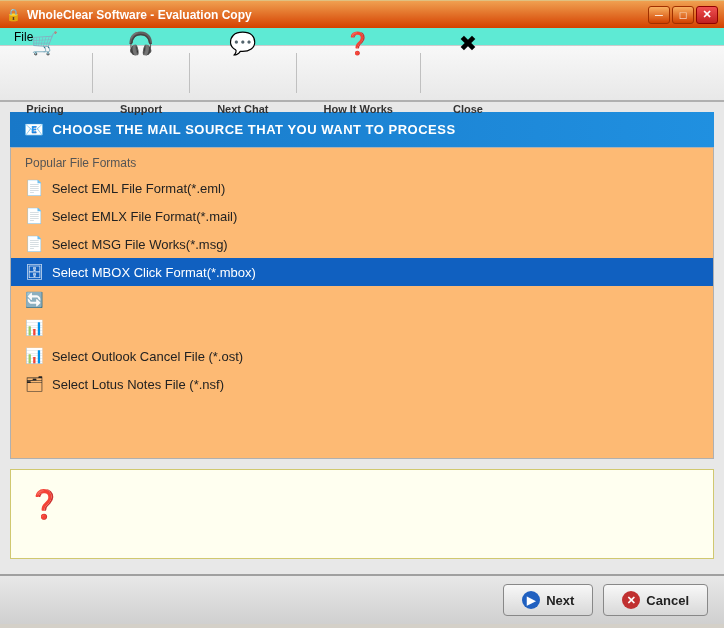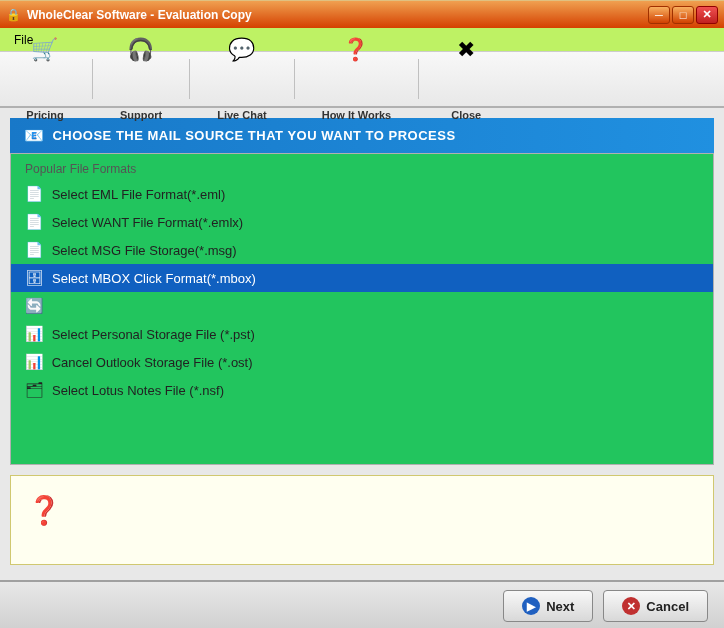--- a/index.html
+++ b/index.html
@@ -48,22 +48,22 @@
       font-size: 11px;
       font-weight: bold;
     }
     .tb-btn.close-btn {
       background: linear-gradient(to bottom, #f05050, #c02020);
       border-color: #900000;
     }
 
     
     #menu-bar {
-      background: #bef264;
-      height: 24px;
+      background: #5eead4;
+      height: 18px;
       display: flex;
       align-items: center;
       padding: 0 8px;
       border-bottom: 1px solid #ccc;
     }
     #menu-bar span {
       font-size: 12px;
       cursor: pointer;
       padding: 2px 6px;
     }
@@ -124,21 +124,21 @@
       align-items: center;
       gap: 8px;
       letter-spacing: 0.5px;
     }
     #section-header-icon {
       font-size: 16px;
     }
 
     
     #content-panel {
-      background: #22c55e;
+      background: #fdba74;
       border: 1px solid #b0b0b0;
       height: calc(100% - 40px - 100px);
       overflow-y: auto;
     }
 
     #popular-label {
       font-size: 12px;
       color: #555;
       padding: 8px 14px 4px 14px;
     }
@@ -248,21 +248,21 @@
     <span class="btn-label">Pricing</span>
   </div>
   <div class="toolbar-divider"></div>
   <div class="toolbar-btn">
     <span class="btn-icon">🎧</span>
     <span class="btn-label">Support</span>
   </div>
   <div class="toolbar-divider"></div>
   <div class="toolbar-btn">
     <span class="btn-icon">💬</span>
-    <span class="btn-label">Live Chat</span>
+    <span class="btn-label">Next Chat</span>
   </div>
   <div class="toolbar-divider"></div>
   <div class="toolbar-btn">
     <span class="btn-icon">❓</span>
     <span class="btn-label">How It Works</span>
   </div>
   <div class="toolbar-divider"></div>
   <div class="toolbar-btn">
     <span class="btn-icon">✖</span>
     <span class="btn-label">Close</span>
@@ -278,40 +278,39 @@
 
   <div id="content-panel">
     <div id="popular-label">Popular File Formats</div>
 
     <div class="file-item">
       <span class="file-item-icon">📄</span>
       <span>Select EML File Format(*.eml)</span>
     </div>
     <div class="file-item">
       <span class="file-item-icon">📄</span>
-      <span>Select WANT File Format(*.emlx)</span>
+      <span>Select EMLX File Format(*.mail)</span>
     </div>
     <div class="file-item">
       <span class="file-item-icon">📄</span>
-      <span>Select MSG File Storage(*.msg)</span>
+      <span>Select MSG File Works(*.msg)</span>
     </div>
     <div class="file-item selected">
       <span class="file-item-icon">🗄</span>
       <span>Select MBOX Click Format(*.mbox)</span>
     </div>
     <div class="file-item">
       <span class="file-item-icon">🔄</span>
     </div>
     <div class="file-item">
       <span class="file-item-icon">📊</span>
-      <span>Select Personal Storage File (*.pst)</span>
     </div>
     <div class="file-item">
       <span class="file-item-icon">📊</span>
-      <span>Cancel Outlook Storage File (*.ost)</span>
+      <span>Select Outlook Cancel File (*.ost)</span>
     </div>
     <div class="file-item">
       <span class="file-item-icon">🗂</span>
       <span>Select Lotus Notes File (*.nsf)</span>
     </div>
   </div>
 
   <div id="info-box">
     <span id="info-icon">❓</span>
   </div>

